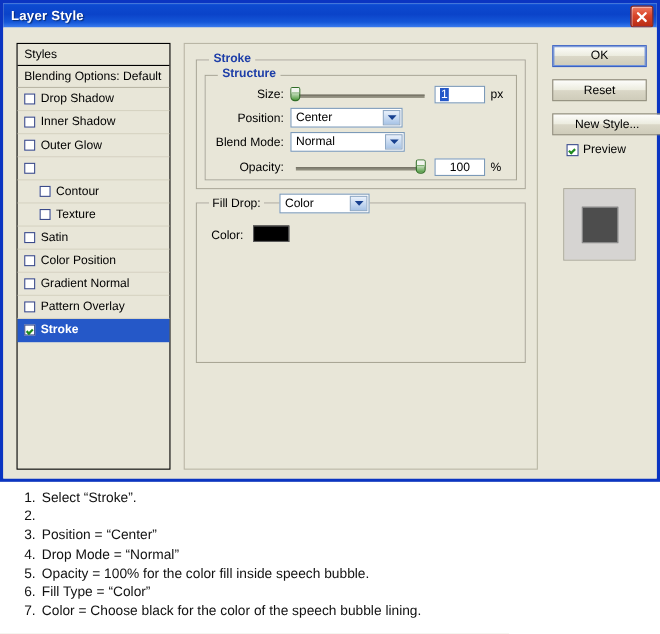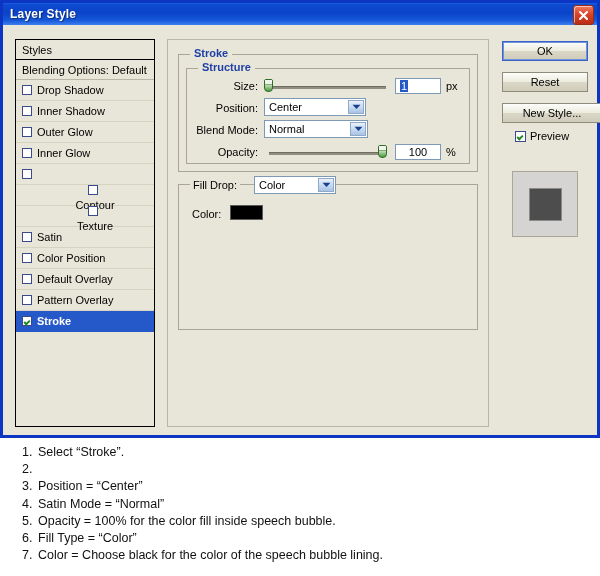--- a/index.html
+++ b/index.html
@@ -63,21 +63,21 @@
     box-sizing:border-box;
   }
   .sl-row{
     height:21px;line-height:21px;
     border-bottom:1px solid #d6d3c2;
     box-sizing:border-box;
     display:flex;align-items:center;
     padding-left:6px;
     cursor:default;
   }
-  .sl-row.indent{padding-left:20px;flex-direction:column;}
+  .sl-row.indent{padding-left:20px;}
   .sl-row.selected{
     background:#2558c8;color:#ffffff;font-weight:bold;border-bottom:1px solid #2558c8;
   }
   .cbx{
     width:10px;height:10px;flex:0 0 10px;
     border:1px solid #3a4a8a;background:#ffffff;
     margin-right:5px;box-sizing:border-box;
     position:relative;
   }
   .cbx.checked::after{
@@ -250,44 +250,40 @@
       <div class="sl-row">
         <span class="cbx"></span>
         <span>Inner Shadow</span>
       </div>
       <div class="sl-row">
         <span class="cbx"></span>
         <span>Outer Glow</span>
       </div>
       <div class="sl-row">
         <span class="cbx"></span>
-        <span>Inner Glow</span>
-      </div>
-      <div class="sl-row">
-        <span class="cbx"></span>
       </div>
       <div class="sl-row indent">
         <span class="cbx"></span>
         <span>Contour</span>
       </div>
       <div class="sl-row indent">
         <span class="cbx"></span>
         <span>Texture</span>
       </div>
       <div class="sl-row">
         <span class="cbx"></span>
         <span>Satin</span>
       </div>
       <div class="sl-row">
         <span class="cbx"></span>
         <span>Color Position</span>
       </div>
       <div class="sl-row">
         <span class="cbx"></span>
-        <span>Default Overlay</span>
+        <span>Gradient Normal</span>
       </div>
       <div class="sl-row">
         <span class="cbx"></span>
         <span>Pattern Overlay</span>
       </div>
       <div class="sl-row selected">
         <span class="cbx checked"></span>
         <span>Stroke</span>
       </div>
       <div class="sl-filler"></div>
@@ -380,21 +376,21 @@
   </div>
   <div class="instr-line">
     <span class="instr-num">2.</span>
   </div>
   <div class="instr-line">
     <span class="instr-num">3.</span>
     <span>Position = “Center”</span>
   </div>
   <div class="instr-line">
     <span class="instr-num">4.</span>
-    <span>Satin Mode = “Normal”</span>
+    <span>Drop Mode = “Normal”</span>
   </div>
   <div class="instr-line">
     <span class="instr-num">5.</span>
     <span>Opacity = 100% for the color fill inside speech bubble.</span>
   </div>
   <div class="instr-line">
     <span class="instr-num">6.</span>
     <span>Fill Type = “Color”</span>
   </div>
   <div class="instr-line">

